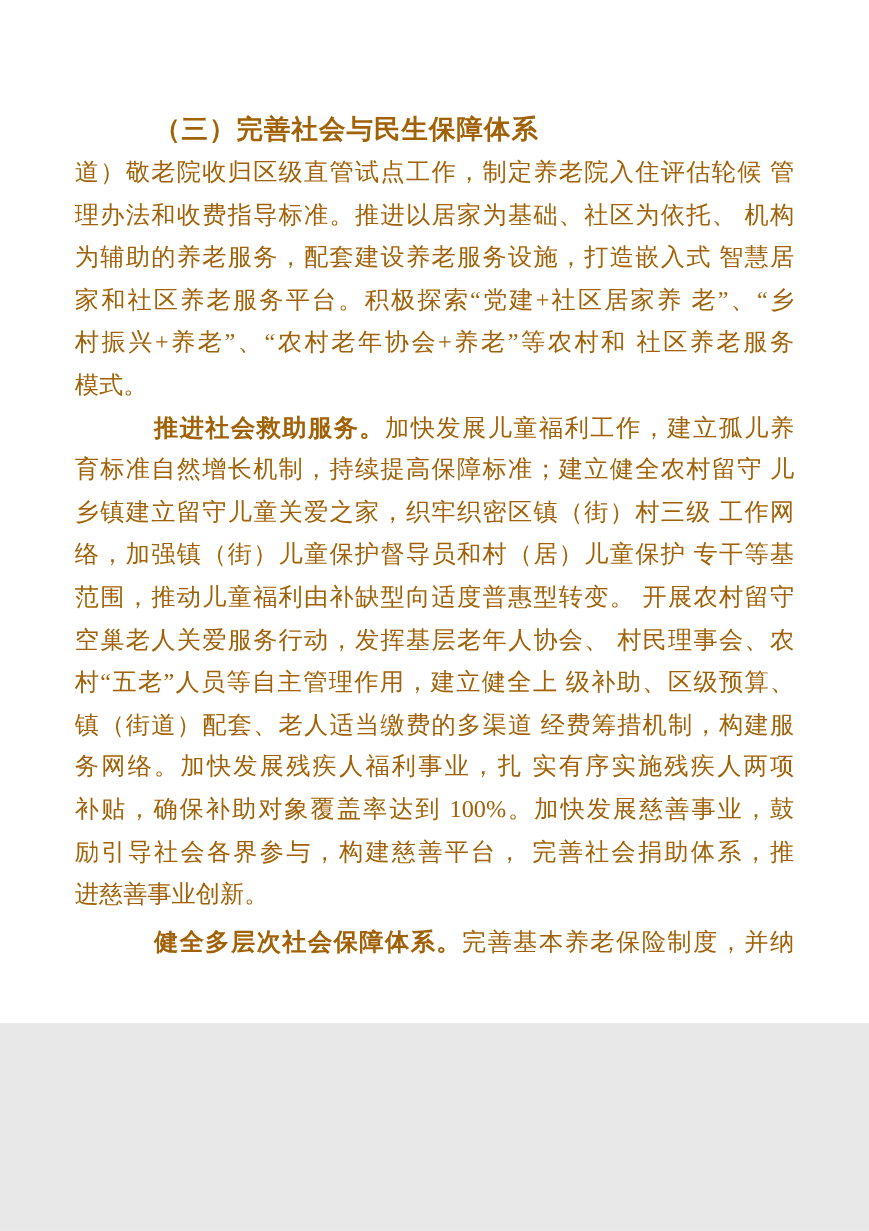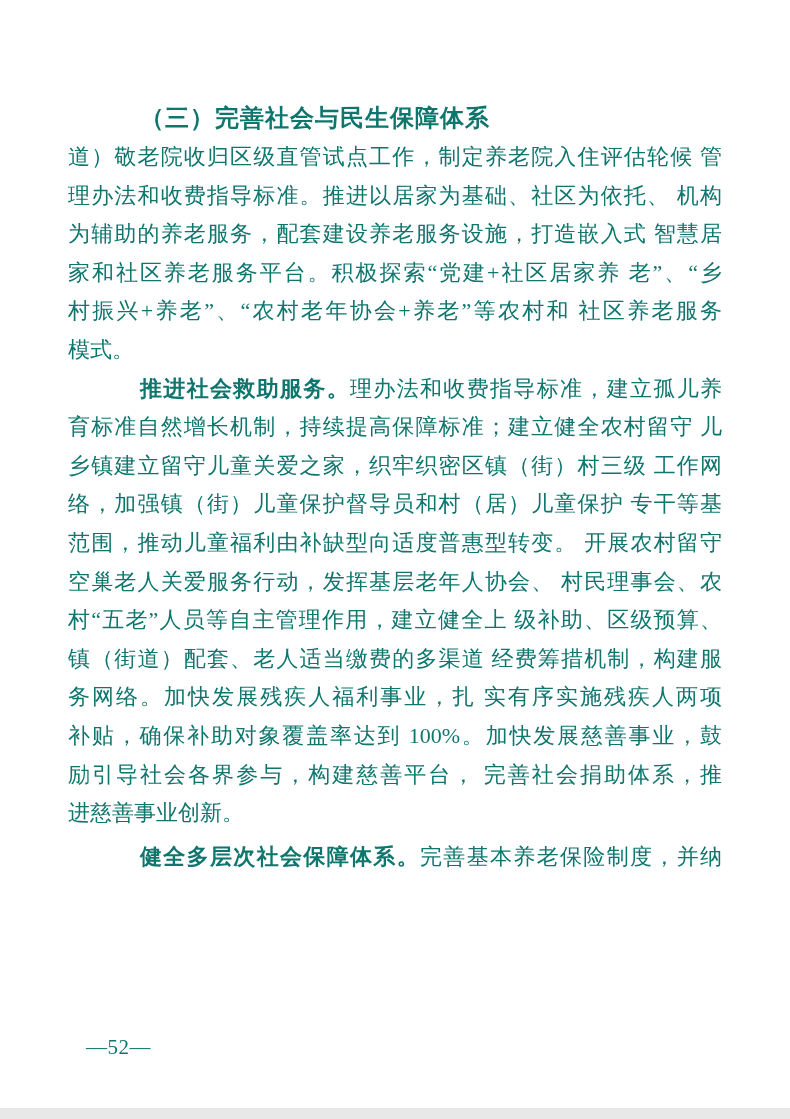--- a/index.html
+++ b/index.html
@@ -1,22 +1,22 @@
 <!DOCTYPE html>
 <html><head>
 <meta charset="utf-8">
 <style>
   html, body { margin: 0; padding: 0; background: #e8e8e8; }
   .page {
     position: relative;
     width: 790px;
-    height: 1108px;
+    height: 930px;
     margin: 0 auto;
     background: #ffffff;
-    color: #0f766e;
+    color: #a16207;
     font-family: "Liberation Serif", serif;
     overflow: hidden;
   }
   .content {
     position: absolute;
     left: 68px;
     top: 98px;
     width: 654px;
   }
   .heading {
@@ -67,21 +67,21 @@
     <div class="paragraph">
       <div class="line">道）敬老院收归区级直管试点工作，制定养老院入住评估轮候 管</div>
       <div class="line">理办法和收费指导标准。推进以居家为基础、社区为依托、 机构</div>
       <div class="line">为辅助的养老服务，配套建设养老服务设施，打造嵌入式 智慧居</div>
       <div class="line">家和社区养老服务平台。积极探索“党建+社区居家养 老”、“乡</div>
       <div class="line">村振兴+养老”、“农村老年协会+养老”等农村和 社区养老服务</div>
       <div class="line line--plain">模式。</div>
     </div>
 
     <div class="paragraph">
-      <div class="line line--first"><span class="lead">推进社会救助服务。</span><span>理办法和收费指导标准，建立孤儿养</span></div>
+      <div class="line line--first"><span class="lead">推进社会救助服务。</span><span>加快发展儿童福利工作，建立孤儿养</span></div>
       <div class="line">育标准自然增长机制，持续提高保障标准；建立健全农村留守 儿</div>
       <div class="line">乡镇建立留守儿童关爱之家，织牢织密区镇（街）村三级 工作网</div>
       <div class="line">络，加强镇（街）儿童保护督导员和村（居）儿童保护 专干等基</div>
       <div class="line">范围，推动儿童福利由补缺型向适度普惠型转变。 开展农村留守</div>
       <div class="line">空巢老人关爱服务行动，发挥基层老年人协会、 村民理事会、农</div>
       <div class="line">村“五老”人员等自主管理作用，建立健全上 级补助、区级预算、</div>
       <div class="line">镇（街道）配套、老人适当缴费的多渠道 经费筹措机制，构建服</div>
       <div class="line">务网络。加快发展残疾人福利事业，扎 实有序实施残疾人两项</div>
       <div class="line">补贴，确保补助对象覆盖率达到 100%。加快发展慈善事业，鼓</div>
       <div class="line">励引导社会各界参与，构建慈善平台， 完善社会捐助体系，推</div>

